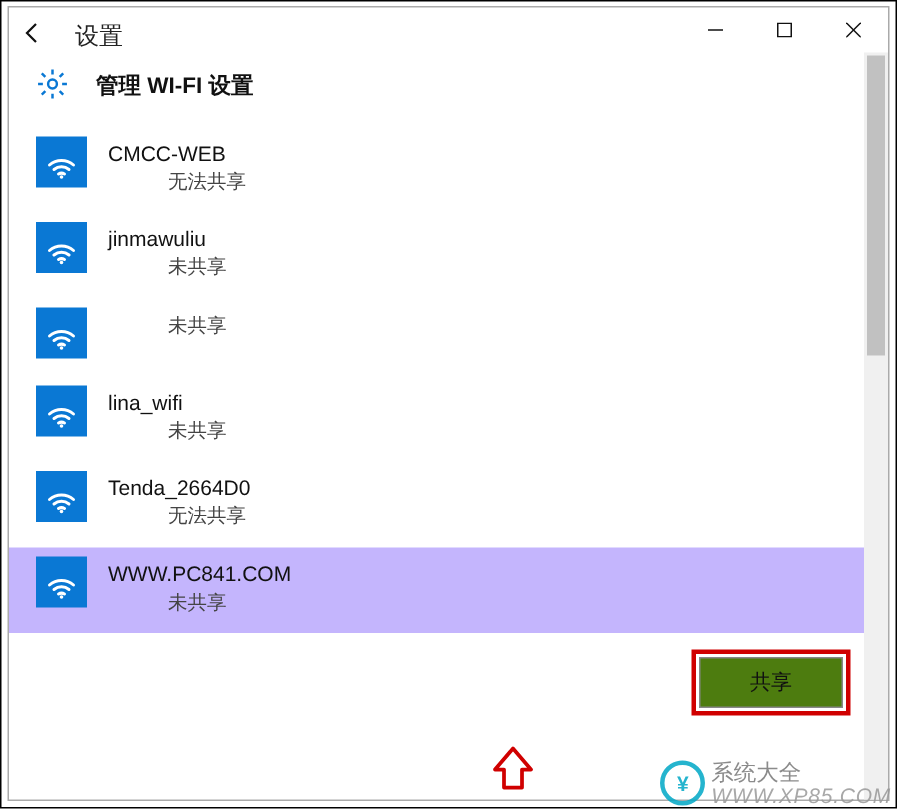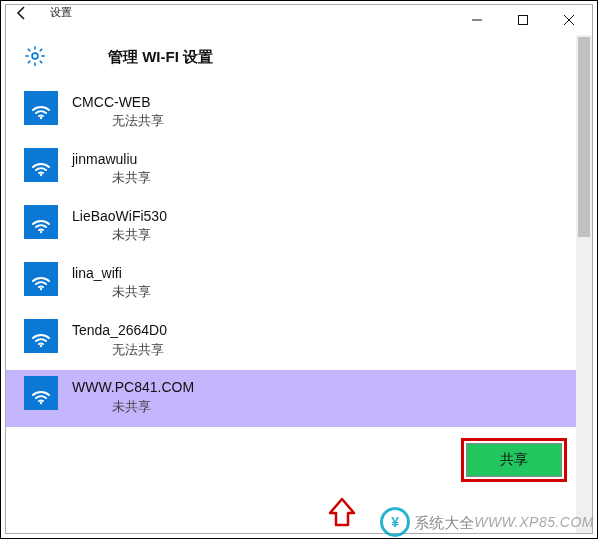--- a/index.html
+++ b/index.html
@@ -21,23 +21,23 @@
     position: absolute;
     top: 4px; left: 5px;
     width: 588px;
     height: 530px;
     border: 1px solid #aaa;
     background: #fff;
   }
   .titlebar {
     height: 30px;
     display: flex;
-    align-items: flex-start;
+    align-items: flex-end;
     padding-left: 8px;
-    font-size: 11px;
+    font-size: 16px;
     color: #222;
   }
   .back-arrow {
     width: 20px;
     font-size: 16px;
     color: #111;
     margin-right: 16px;
   }
   .title-text { flex: 0 0 auto; }
   .spacer { flex: 1; }
@@ -48,21 +48,21 @@
     font-size: 12px;
     color: #222;
   }
   .win-btn svg { display: block; }
   .header-row {
     display: flex;
     align-items: center;
     padding: 10px 18px 16px 18px;
   }
   .gear { width: 24px; height: 24px; margin-right: 16px; }
-  .page-title { font-size: 15px; font-weight: 600; color: #111; margin-left: 44px; }
+  .page-title { font-size: 15px; font-weight: 600; color: #111; }
   .list { }
   .item {
     display: flex;
     align-items: flex-start;
     padding: 6px 6px 12px 18px;
   }
   .item.selected { background: #c4b5fd; }
   .wifi-icon {
     width: 34px; height: 34px;
     background: #0a78d4;
@@ -76,21 +76,21 @@
   .status { font-size: 13px; color: #444; line-height: 1.3; margin-top: 2px; margin-left: 40px; }
   .button-row {
     display: flex;
     justify-content: flex-end;
     gap: 18px;
     padding: 10px 30px 0 0;
     margin-top: 6px;
   }
   .btn {
     width: 96px; height: 34px;
-    background: #22c55e;
+    background: #4d7c0f;
     border: 1px solid #888;
     font-size: 14px;
     display: flex; align-items: center; justify-content: center;
     color: #111;
   }
   .btn-highlight {
     outline: 3px solid #d00000;
     outline-offset: 2px;
   }
   .up-arrow {
@@ -130,21 +130,21 @@
     border-radius: 50%;
     position: relative;
     display:flex;align-items:center;justify-content:center;
   }
   .wm-circle::before{
     content:"¥";
     color:#00a8c6;
     font-weight:bold;
     font-size:14px;
   }
-  .wm-text { display:flex; flex-direction:row; line-height:1; }
+  .wm-text { display:flex; flex-direction:column; line-height:1; }
   .wm-main { font-size: 15px; color: #777; font-weight:500; }
   .wm-sub { font-size: 14px; color: #999; letter-spacing:0.5px;font-style:italic; }
 </style>
 </head>
 <body>
 
 <div class="outer-border"></div>
 
 <div class="window">
 
@@ -233,21 +233,20 @@
           <svg viewBox="0 0 24 24">
             <g fill="none" stroke="#fff" stroke-width="2" stroke-linecap="round">
               <path d="M4 14 a12 12 0 0 1 16 0"></path>
               <path d="M7 17 a8 8 0 0 1 10 0"></path>
               <path d="M10 20 a4 4 0 0 1 4 0"></path>
             </g>
             <circle cx="12" cy="22" r="1.2" fill="#fff"></circle>
           </svg>
         </div>
         <div class="item-text">
-          <div class="ssid">LieBaoWiFi530</div>
           <div class="status">未共享</div>
         </div>
       </div>
       <div class="item">
         <div class="wifi-icon">
           <svg viewBox="0 0 24 24">
             <g fill="none" stroke="#fff" stroke-width="2" stroke-linecap="round">
               <path d="M4 14 a12 12 0 0 1 16 0"></path>
               <path d="M7 17 a8 8 0 0 1 10 0"></path>
               <path d="M10 20 a4 4 0 0 1 4 0"></path>

